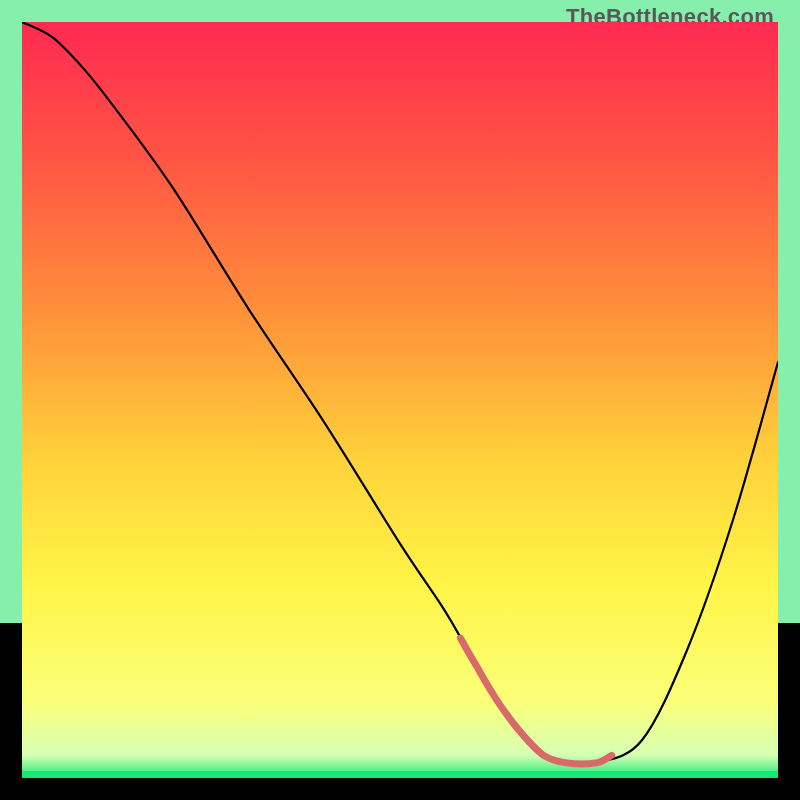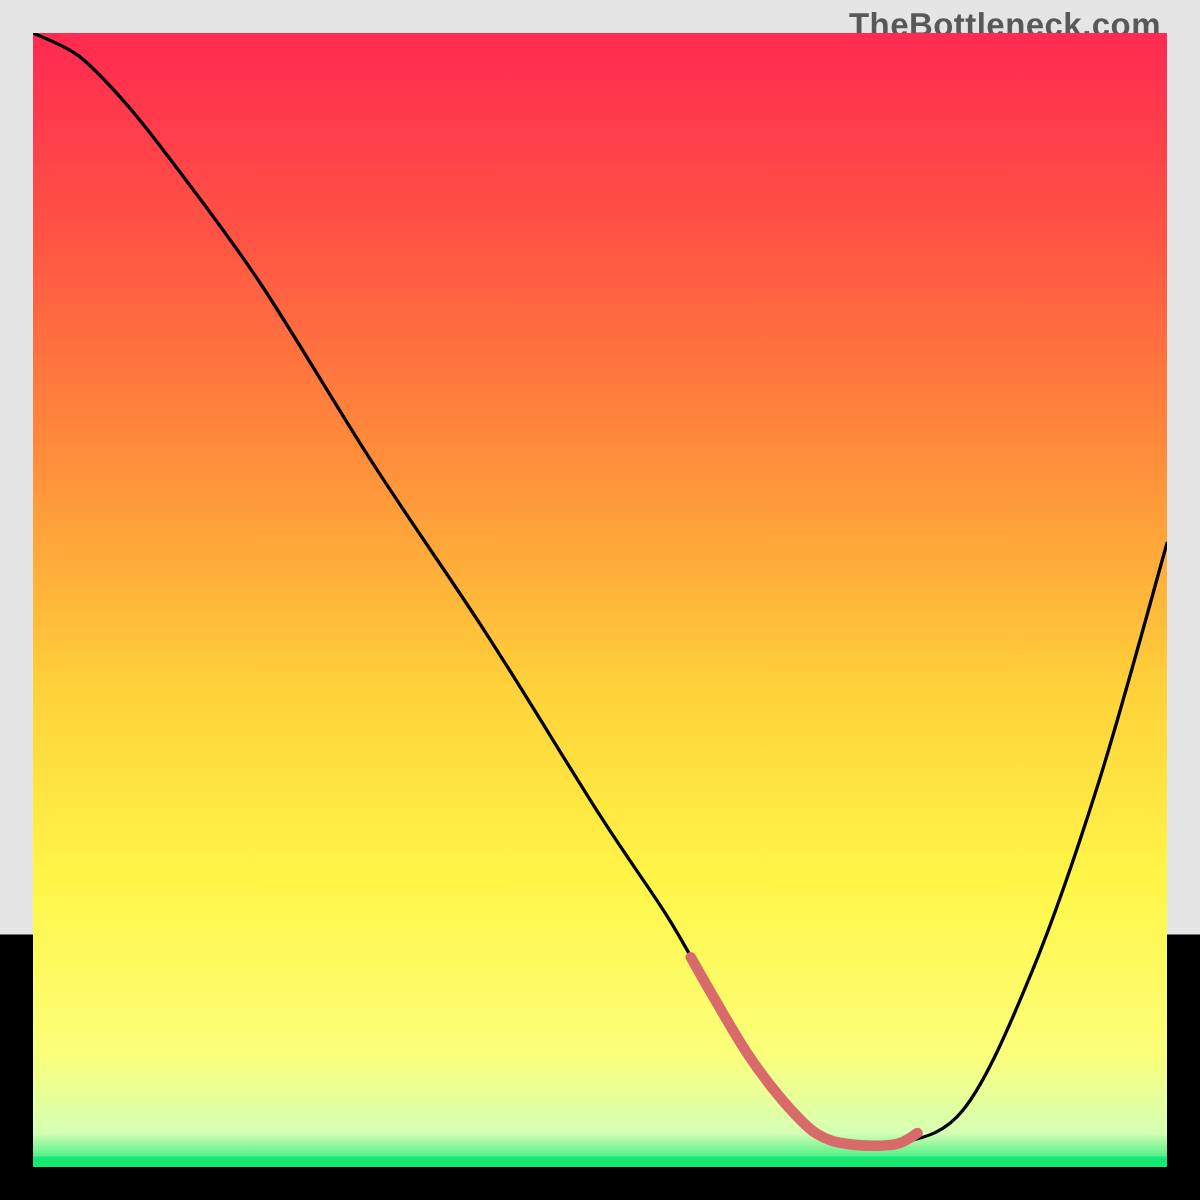--- a/index.html
+++ b/index.html
@@ -1,16 +1,16 @@
 <!DOCTYPE html>
 <html><head>
 <meta charset="utf-8">
 <style>
   html,body{margin:0;padding:0;width:800px;height:800px;background:#000;overflow:hidden;font-family:Arial,Helvetica,sans-serif}
-  .frame{position:absolute;left:0;top:0;width:800px;height:623px;background:#e5e5e5}
+  .frame{position:absolute;left:0;top:0;width:800px;height:623px;background:#86efac}
   .plot{position:absolute;left:22px;top:22px;width:756px;height:756px}
   .watermark{position:absolute;top:4px;right:26px;color:#58585a;font-size:22px;font-weight:600;letter-spacing:.3px}
   svg{position:absolute;left:0;top:0}
 </style>
 </head>
 <body>
 
 <div class="frame">
   <div class="watermark">TheBottleneck.com</div>
   <div class="plot">

